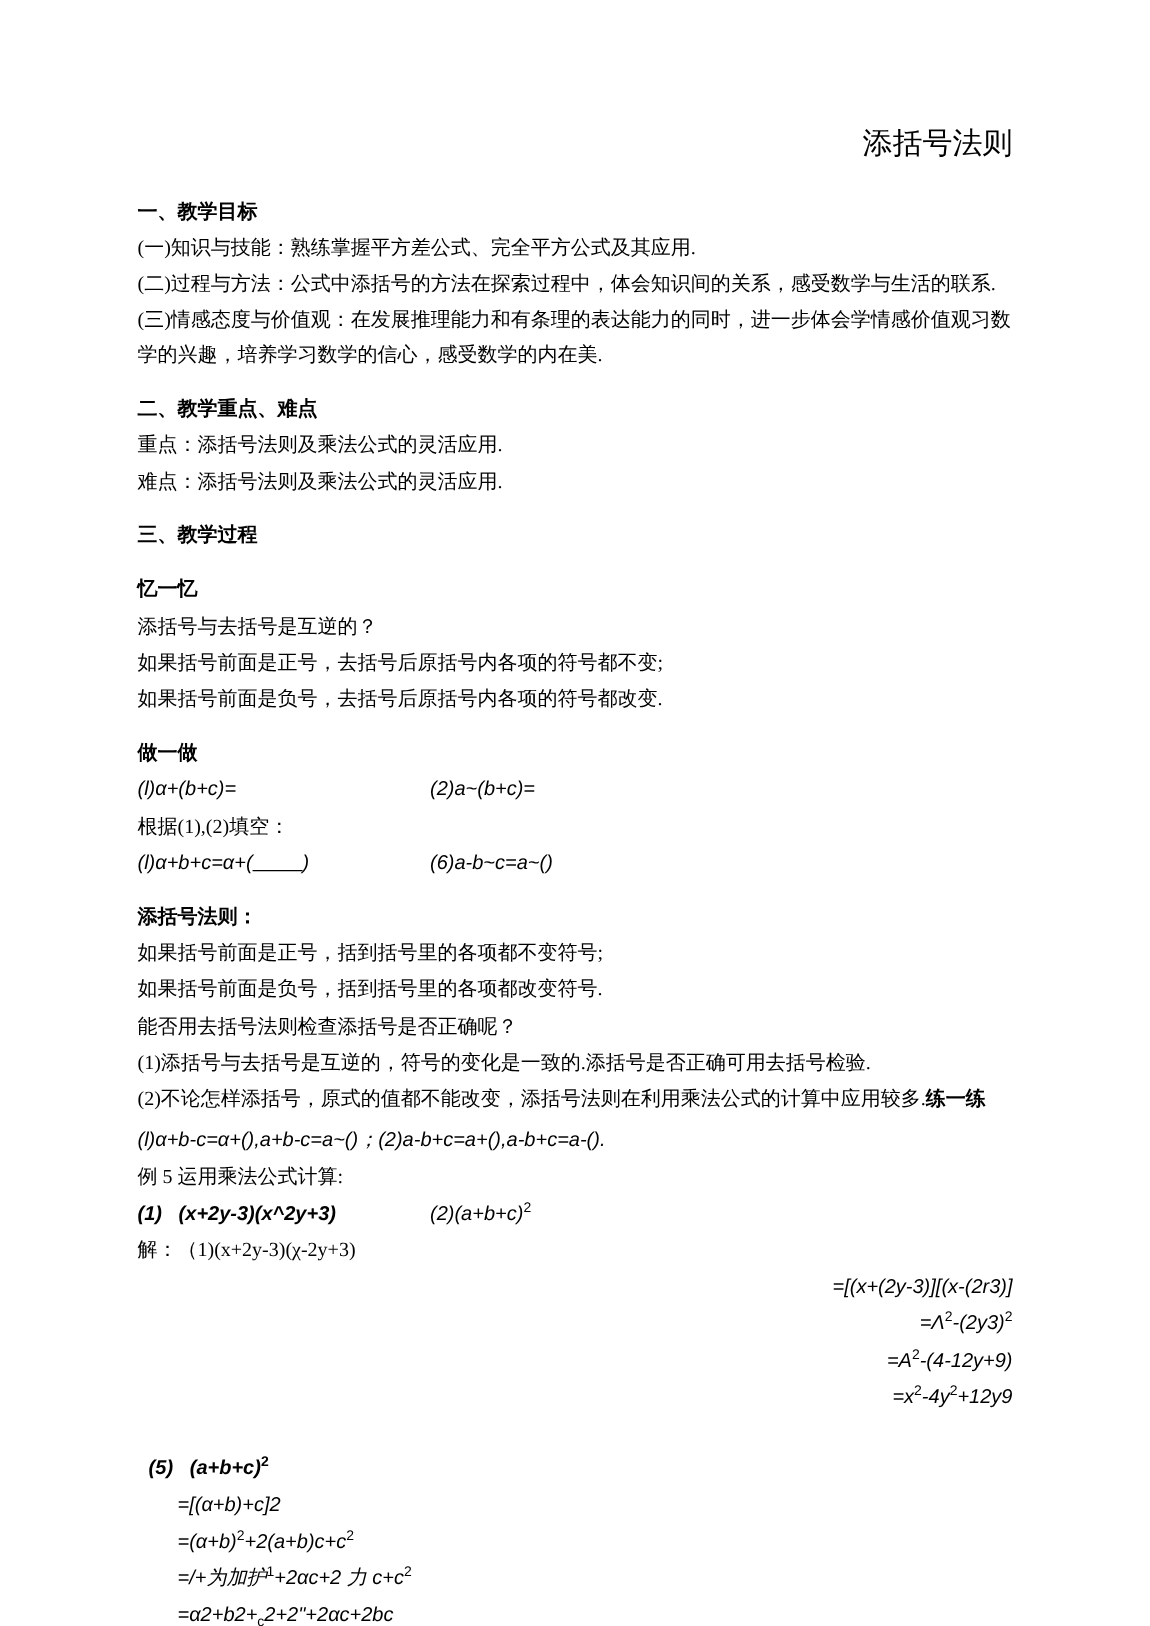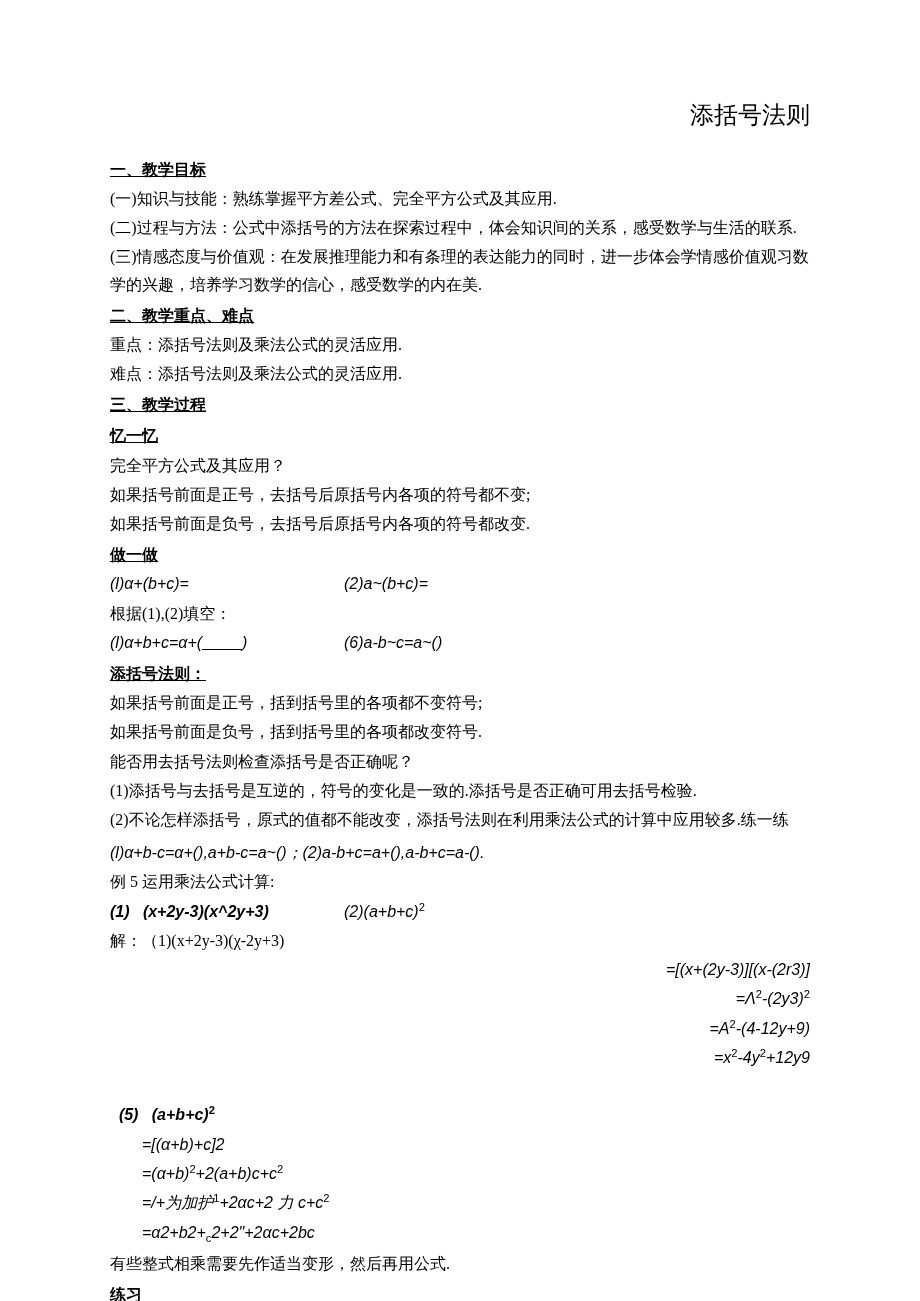--- a/index.html
+++ b/index.html
@@ -18,30 +18,29 @@
       padding: 95px 110px 50px 110px;
     }
     .title {
       text-align: right;
       font-size: 24px;
       font-weight: normal;
       margin-bottom: 20px;
       font-family: "SimSun", "宋体", serif;
     }
     .bold {
-      font-weight: normal;
+      font-weight: bold;
     }
     .para {
       margin-bottom: 2px;
     }
     .section-heading {
       font-weight: bold;
-      margin-top: 4px;
+      margin-top: 16px;
       margin-bottom: 2px;
-      text-decoration: underline;
     }
     .indent-spaced {
       white-space: pre;
       font-weight: bold;
     }
     .latin {
       font-family: Arial, sans-serif;
       font-style: italic;
     }
     .indent1 {
@@ -82,21 +81,21 @@
 <div class="para">(一)知识与技能：熟练掌握平方差公式、完全平方公式及其应用.</div>
 <div class="para">(二)过程与方法：公式中添括号的方法在探索过程中，体会知识间的关系，感受数学与生活的联系.</div>
 <div class="para">(三)情感态度与价值观：在发展推理能力和有条理的表达能力的同时，进一步体会学情感价值观习数学的兴趣，培养学习数学的信心，感受数学的内在美.</div>
 
 <div class="section-heading">二、教学重点、难点</div>
 <div class="para">重点：添括号法则及乘法公式的灵活应用.</div>
 <div class="para">难点：添括号法则及乘法公式的灵活应用.</div>
 
 <div class="section-heading">三、教学过程</div>
 <div class="section-heading">忆一忆</div>
-<div class="para">完全平方公式及其应用？</div>
+<div class="para">添括号与去括号是互逆的？</div>
 <div class="para">如果括号前面是正号，去括号后原括号内各项的符号都不变;</div>
 <div class="para">如果括号前面是负号，去括号后原括号内各项的符号都改变.</div>
 
 <div class="section-heading">做一做</div>
 <div class="para">
   <span class="latin col2 w1">(l)α+(b+c)=</span>
   <span class="latin">(2)a~(b+c)=</span>
 </div>
 <div class="para">根据(1),(2)填空：</div>
 <div class="para">

